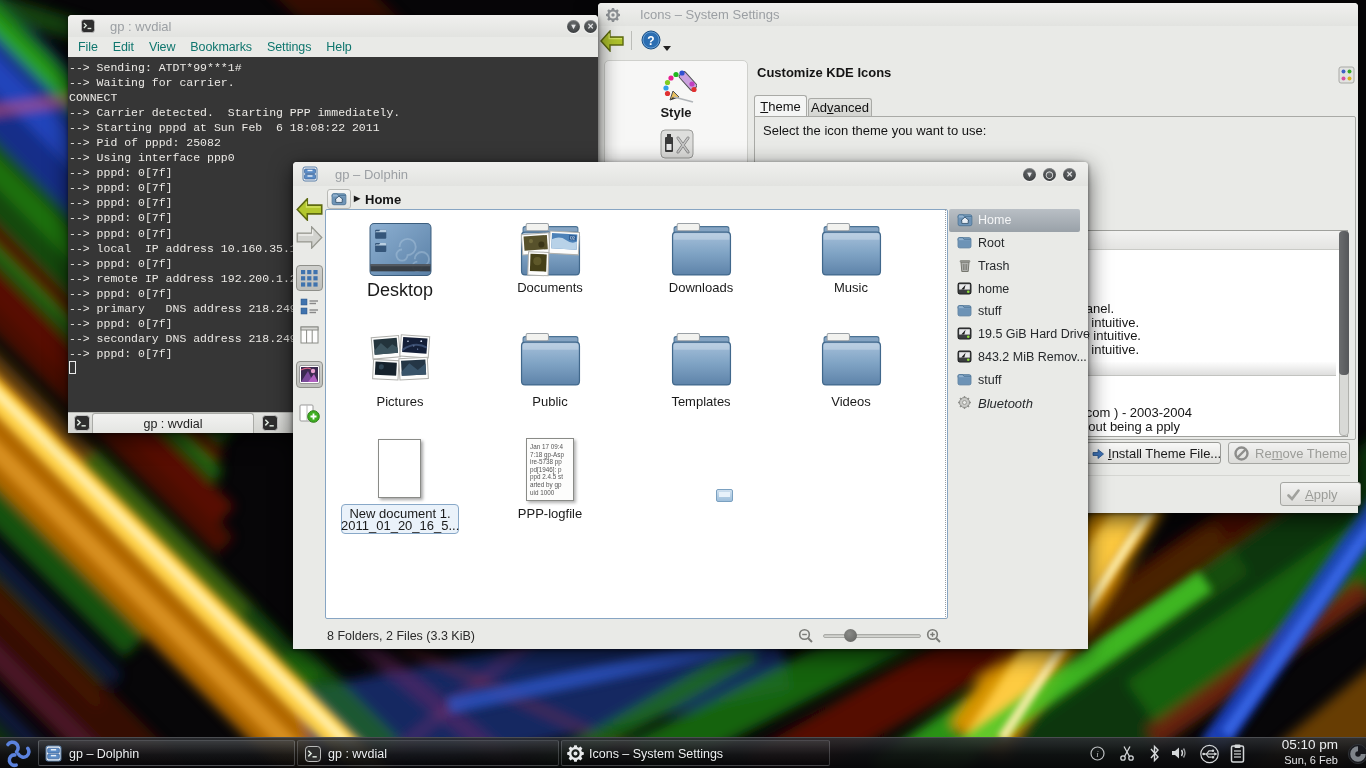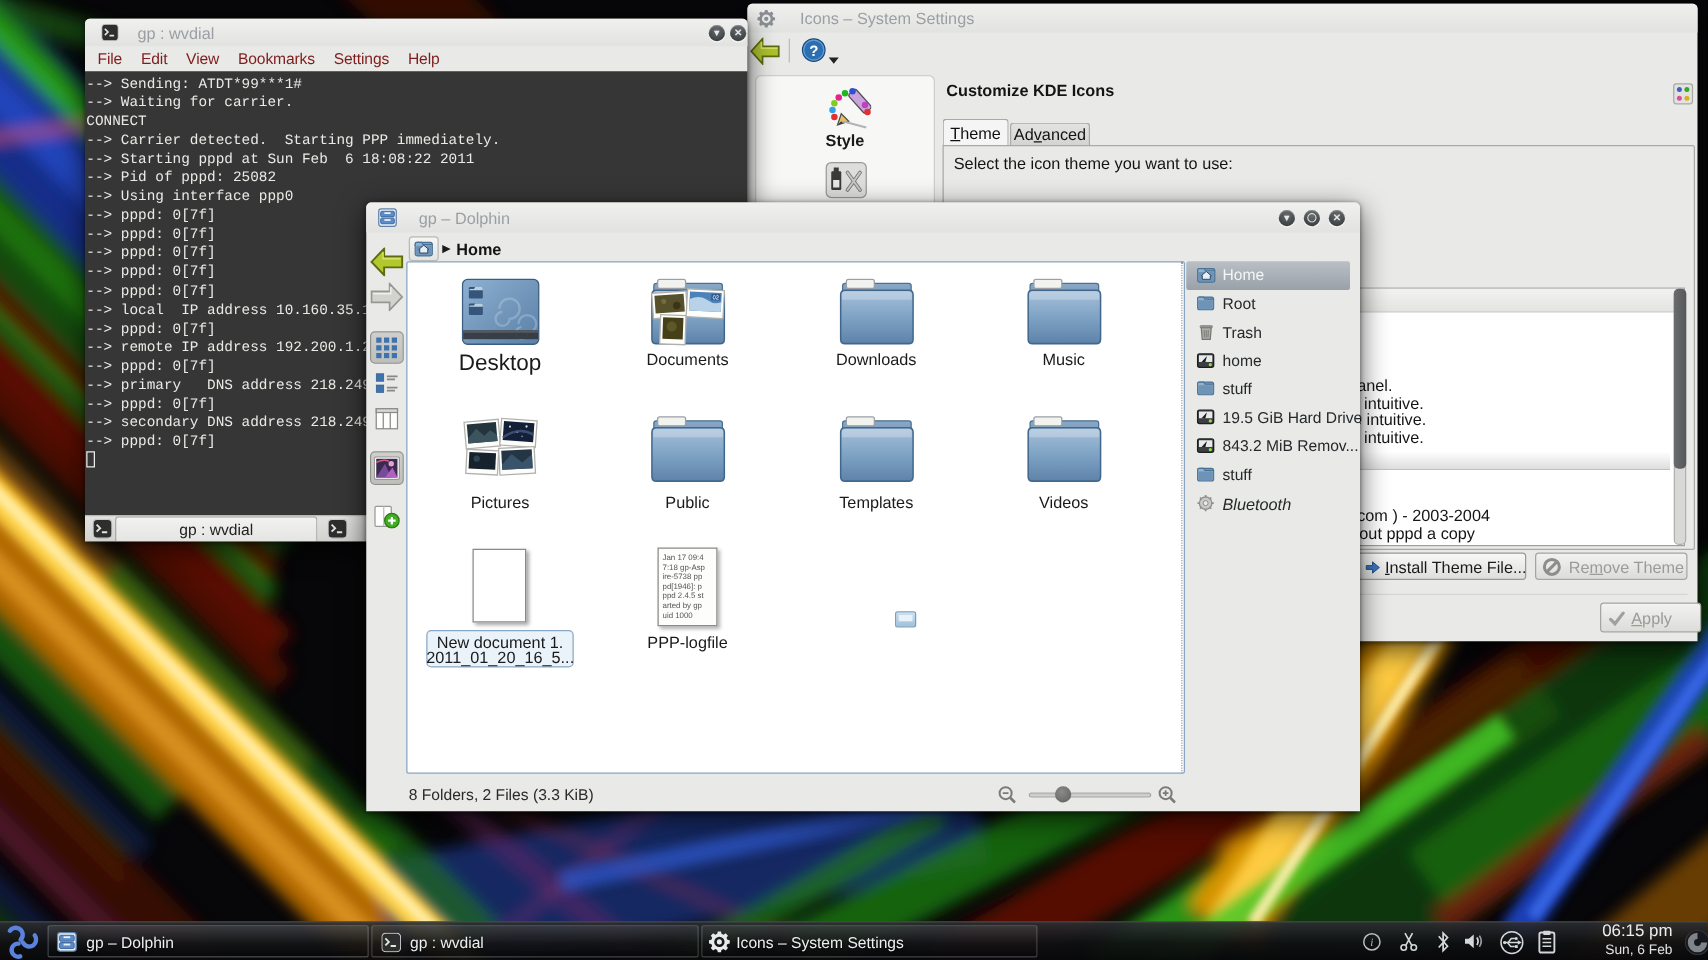--- a/index.html
+++ b/index.html
@@ -4,21 +4,21 @@
 html,body{margin:0;padding:0;width:1366px;height:768px;overflow:hidden;background:#050505;
 font-family:"Liberation Sans",sans-serif;}
 *{box-sizing:border-box;}
 .abs{position:absolute;}
 #wall{position:absolute;left:0;top:0;}
 .win{position:absolute;border-radius:4px 4px 0 0;box-shadow:0 6px 22px rgba(0,0,0,.65),0 1px 4px rgba(0,0,0,.5);}
 .tbar{position:absolute;left:0;right:0;top:0;background:linear-gradient(#f0f0ee,#e2e3e0);border-radius:4px 4px 0 0;}
 .ttl{color:#9b9fa3;font-size:13px;}
 .wbtn{position:absolute;width:13px;height:13px;border-radius:50%;background:radial-gradient(circle at 50% 35%,#6b6e70,#3f4244 70%);box-shadow:0 1px 1px rgba(255,255,255,.8), inset 0 1px 1px rgba(255,255,255,.3);}
 .wbtn span{position:absolute;left:0;top:0;width:13px;height:13px;color:#e8e9ea;font-size:8px;line-height:13px;text-align:center;font-weight:bold;}
-.menu{font-size:12.5px;color:#7f1d1d;letter-spacing:-0.1px;}
+.menu{font-size:12.5px;color:#0f766e;letter-spacing:-0.1px;}
 .menu span{margin-right:15px;}
 </style></head>
 <body>
 <svg id="wall" width="1366" height="768" viewBox="0 0 1366 768">
 <defs>
 <filter id="bL" x="-60%" y="-60%" width="220%" height="220%">
         <feGaussianBlur stdDeviation="6"></feGaussianBlur>
       </filter>
 <filter id="bM" x="-60%" y="-60%" width="220%" height="220%">
         <feGaussianBlur stdDeviation="4.5"></feGaussianBlur>
@@ -149,21 +149,21 @@
  <div class="abs" style="left:165px;top:120px;font-size:13px;color:#141414;">Select the icon theme you want to use:</div>
 
  <div class="abs" style="left:164px;top:227px;width:586px;height:207px;background:#fff;border:1px solid #9fa09c;">
   <div class="abs" style="left:0;top:0;width:100%;height:19px;background:linear-gradient(#f2f2f1,#e4e4e2);border-bottom:1px solid #c9cac6;"></div>
   <div class="abs" style="right:233px;top:70px;font-size:13px;color:#151515;white-space:nowrap;">panel.</div>
   <div class="abs" style="right:208px;top:84px;font-size:13px;color:#151515;white-space:nowrap;">intuitive.</div>
   <div class="abs" style="right:206px;top:97px;font-size:13px;color:#151515;white-space:nowrap;">e intuitive.</div>
   <div class="abs" style="right:208px;top:111px;font-size:13px;color:#151515;white-space:nowrap;">intuitive.</div>
   <div class="abs" style="left:1px;top:131px;width:572px;height:14px;background:linear-gradient(#fdfdfd,#dededd);border-bottom:1px solid #c2c3c0;"></div>
   <div class="abs" style="right:155px;top:174px;font-size:13px;color:#151515;white-space:nowrap;">.com ) - 2003-2004</div>
-  <div class="abs" style="right:167px;top:188px;font-size:13px;color:#151515;white-space:nowrap;">out pppd a copy</div>
+  <div class="abs" style="right:167px;top:188px;font-size:13px;color:#151515;white-space:nowrap;">out being a pply</div>
  </div>
  <div class="abs" style="left:741px;top:228px;width:10px;height:205px;background:#d8d9d6;border:1px solid #b0b1ad;border-radius:4px;"></div>
  <div class="abs" style="left:741px;top:228px;width:10px;height:144px;background:linear-gradient(90deg,#6a6c6e,#55575a);border-radius:4px;"></div>
 
  <div class="abs" style="left:488px;top:439px;width:135px;height:22px;background:linear-gradient(#f8f8f7,#dededb);border:1px solid #999a96;border-radius:3px;">
    <svg class="abs" style="left:4px;top:4px;" width="14" height="14" viewBox="0 0 14 14">
         <path d="M2 5.5 L7 5.5 L7 2.5 L12.5 7 L7 11.5 L7 8.5 L2 8.5 Z" fill="#3f74b8" stroke="#235089" stroke-width=".8"></path>
       </svg>
    <span class="abs" style="left:21px;top:3px;font-size:13px;color:#1b1b1b;white-space:nowrap;"><u>I</u>nstall Theme File...</span>
  </div>
@@ -597,20 +597,20 @@
     </svg>
  <svg class="abs" style="left:1228px;top:5px;" width="18" height="21" viewBox="0 0 18 21">
       <rect x="3.5" y="3" width="12" height="16" rx="1.5" fill="none" stroke="#d4d7d9" stroke-width="1.5"></rect>
       <rect x="6.5" y="1.5" width="6" height="3.5" rx="1" fill="#d4d7d9"></rect>
       <g stroke="#d4d7d9" stroke-width="1.2">
         <line x1="6" y1="8" x2="13" y2="8"></line>
         <line x1="6" y1="11" x2="13" y2="11"></line>
         <line x1="6" y1="14" x2="13" y2="14"></line>
       </g>
     </svg>
- <div class="abs" style="left:1270px;top:-1px;width:68px;text-align:right;font-size:13.5px;color:#eceef0;">06:15 pm</div>
+ <div class="abs" style="left:1270px;top:-1px;width:68px;text-align:right;font-size:13.5px;color:#eceef0;">05:10 pm</div>
  <div class="abs" style="left:1268px;top:16px;width:70px;text-align:right;font-size:11px;color:#e0e2e4;">Sun, 6 Feb</div>
  <svg class="abs" style="left:1347px;top:5px;" width="22" height="22" viewBox="0 0 24 24">
       <circle cx="12" cy="12" r="10.5" fill="#17181d" stroke="#303338" stroke-width="1"></circle>
       <path d="M12 3.5 A8.5 8.5 0 1 0 20.5 12 L12 12 Z" fill="#9aa0a6" opacity=".8"></path>
       <circle cx="12" cy="12" r="3" fill="#17181d"></circle>
     </svg>
 </div>
 
 </body></html>

